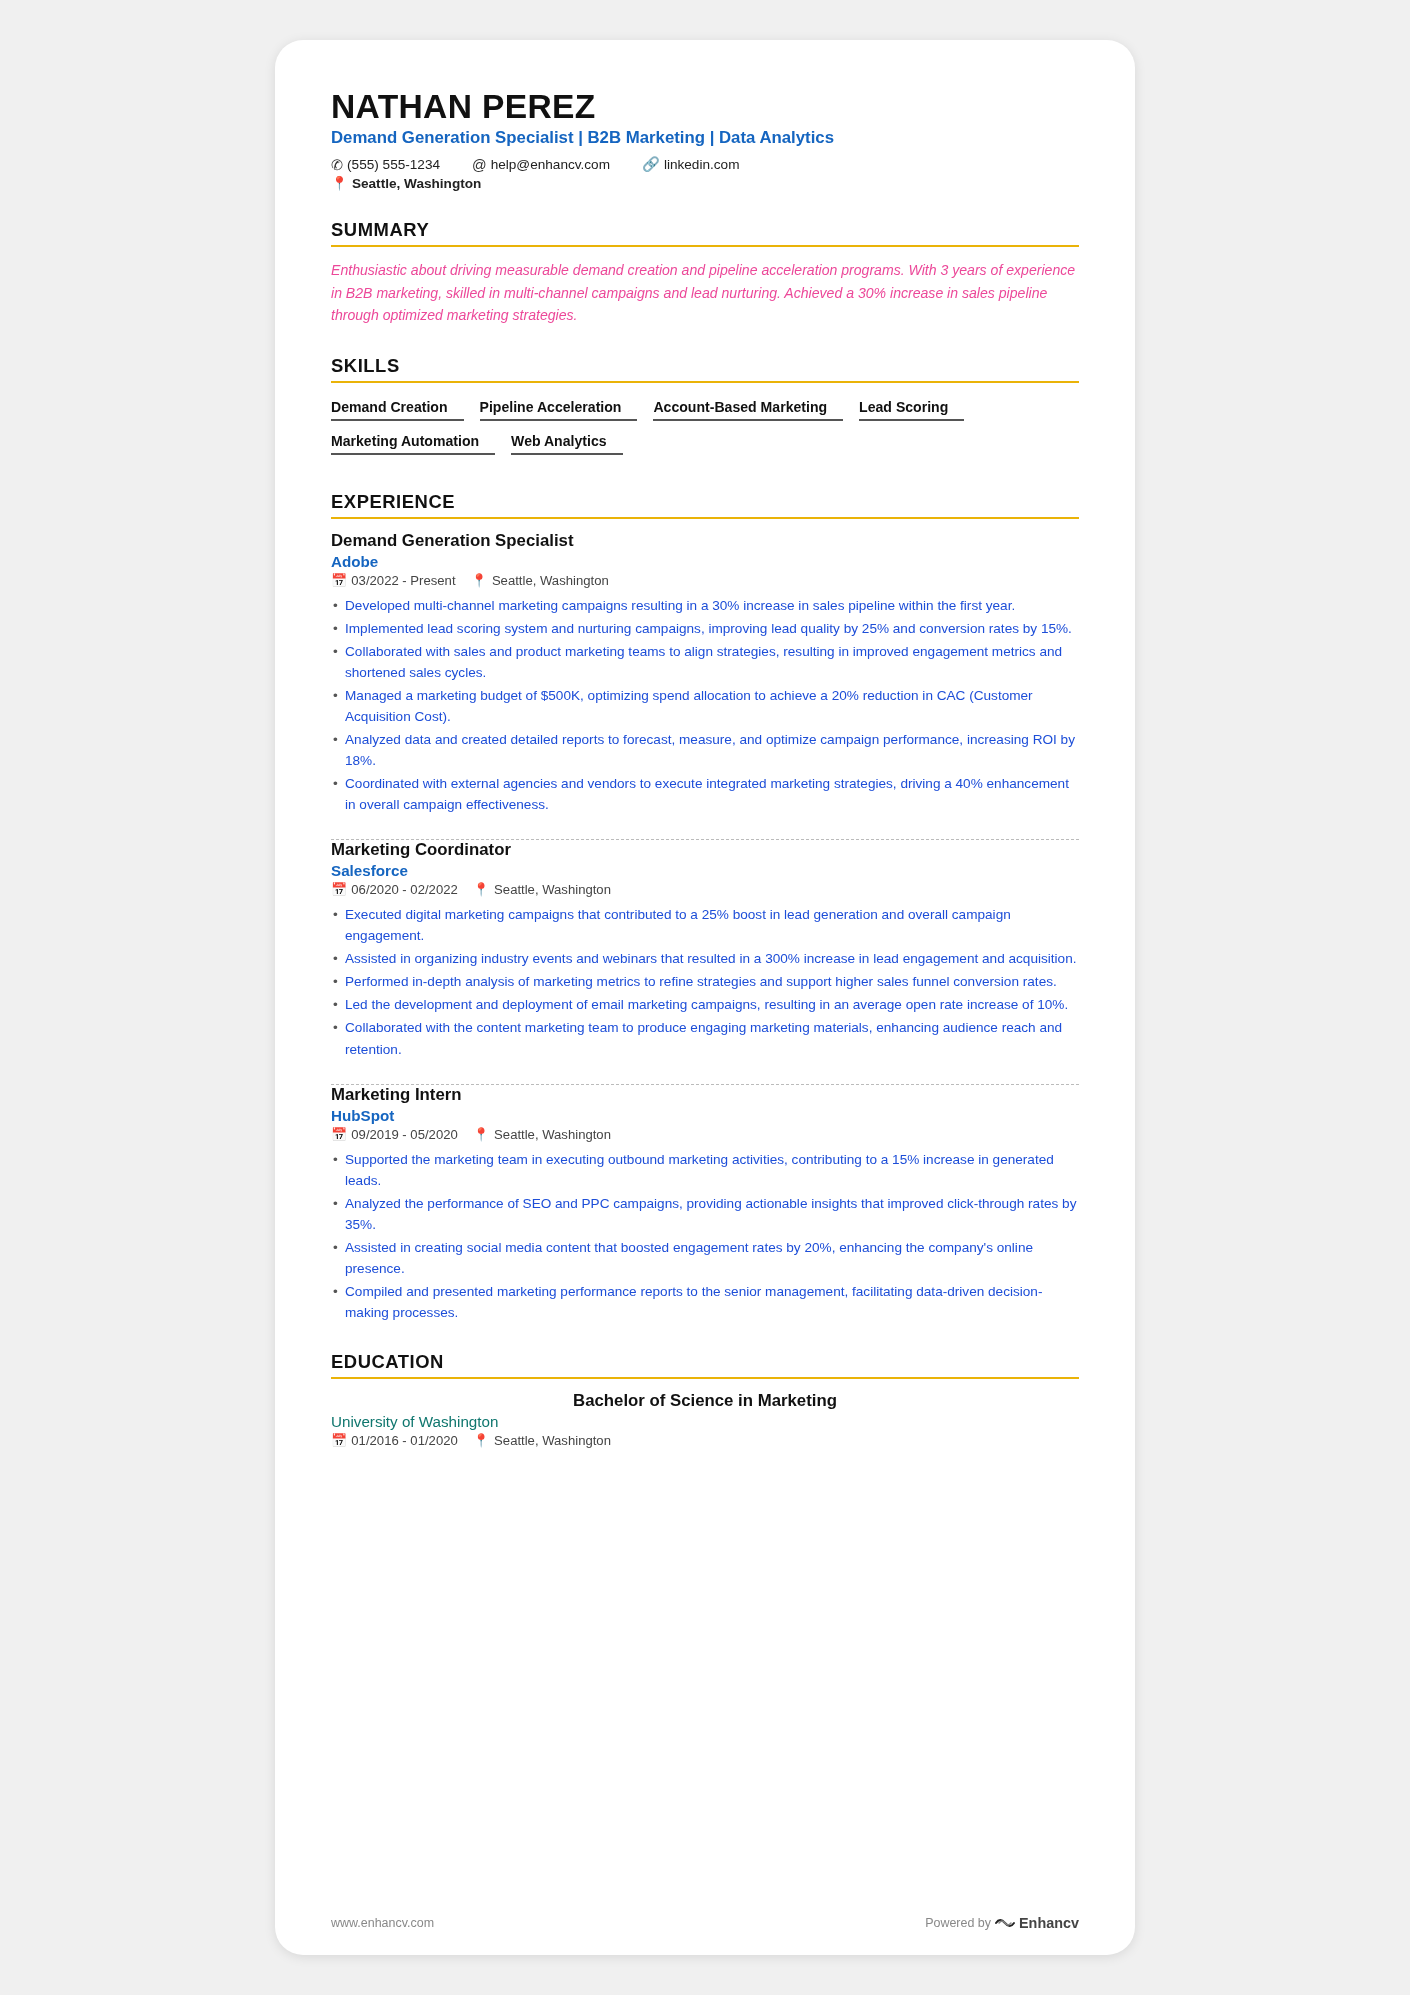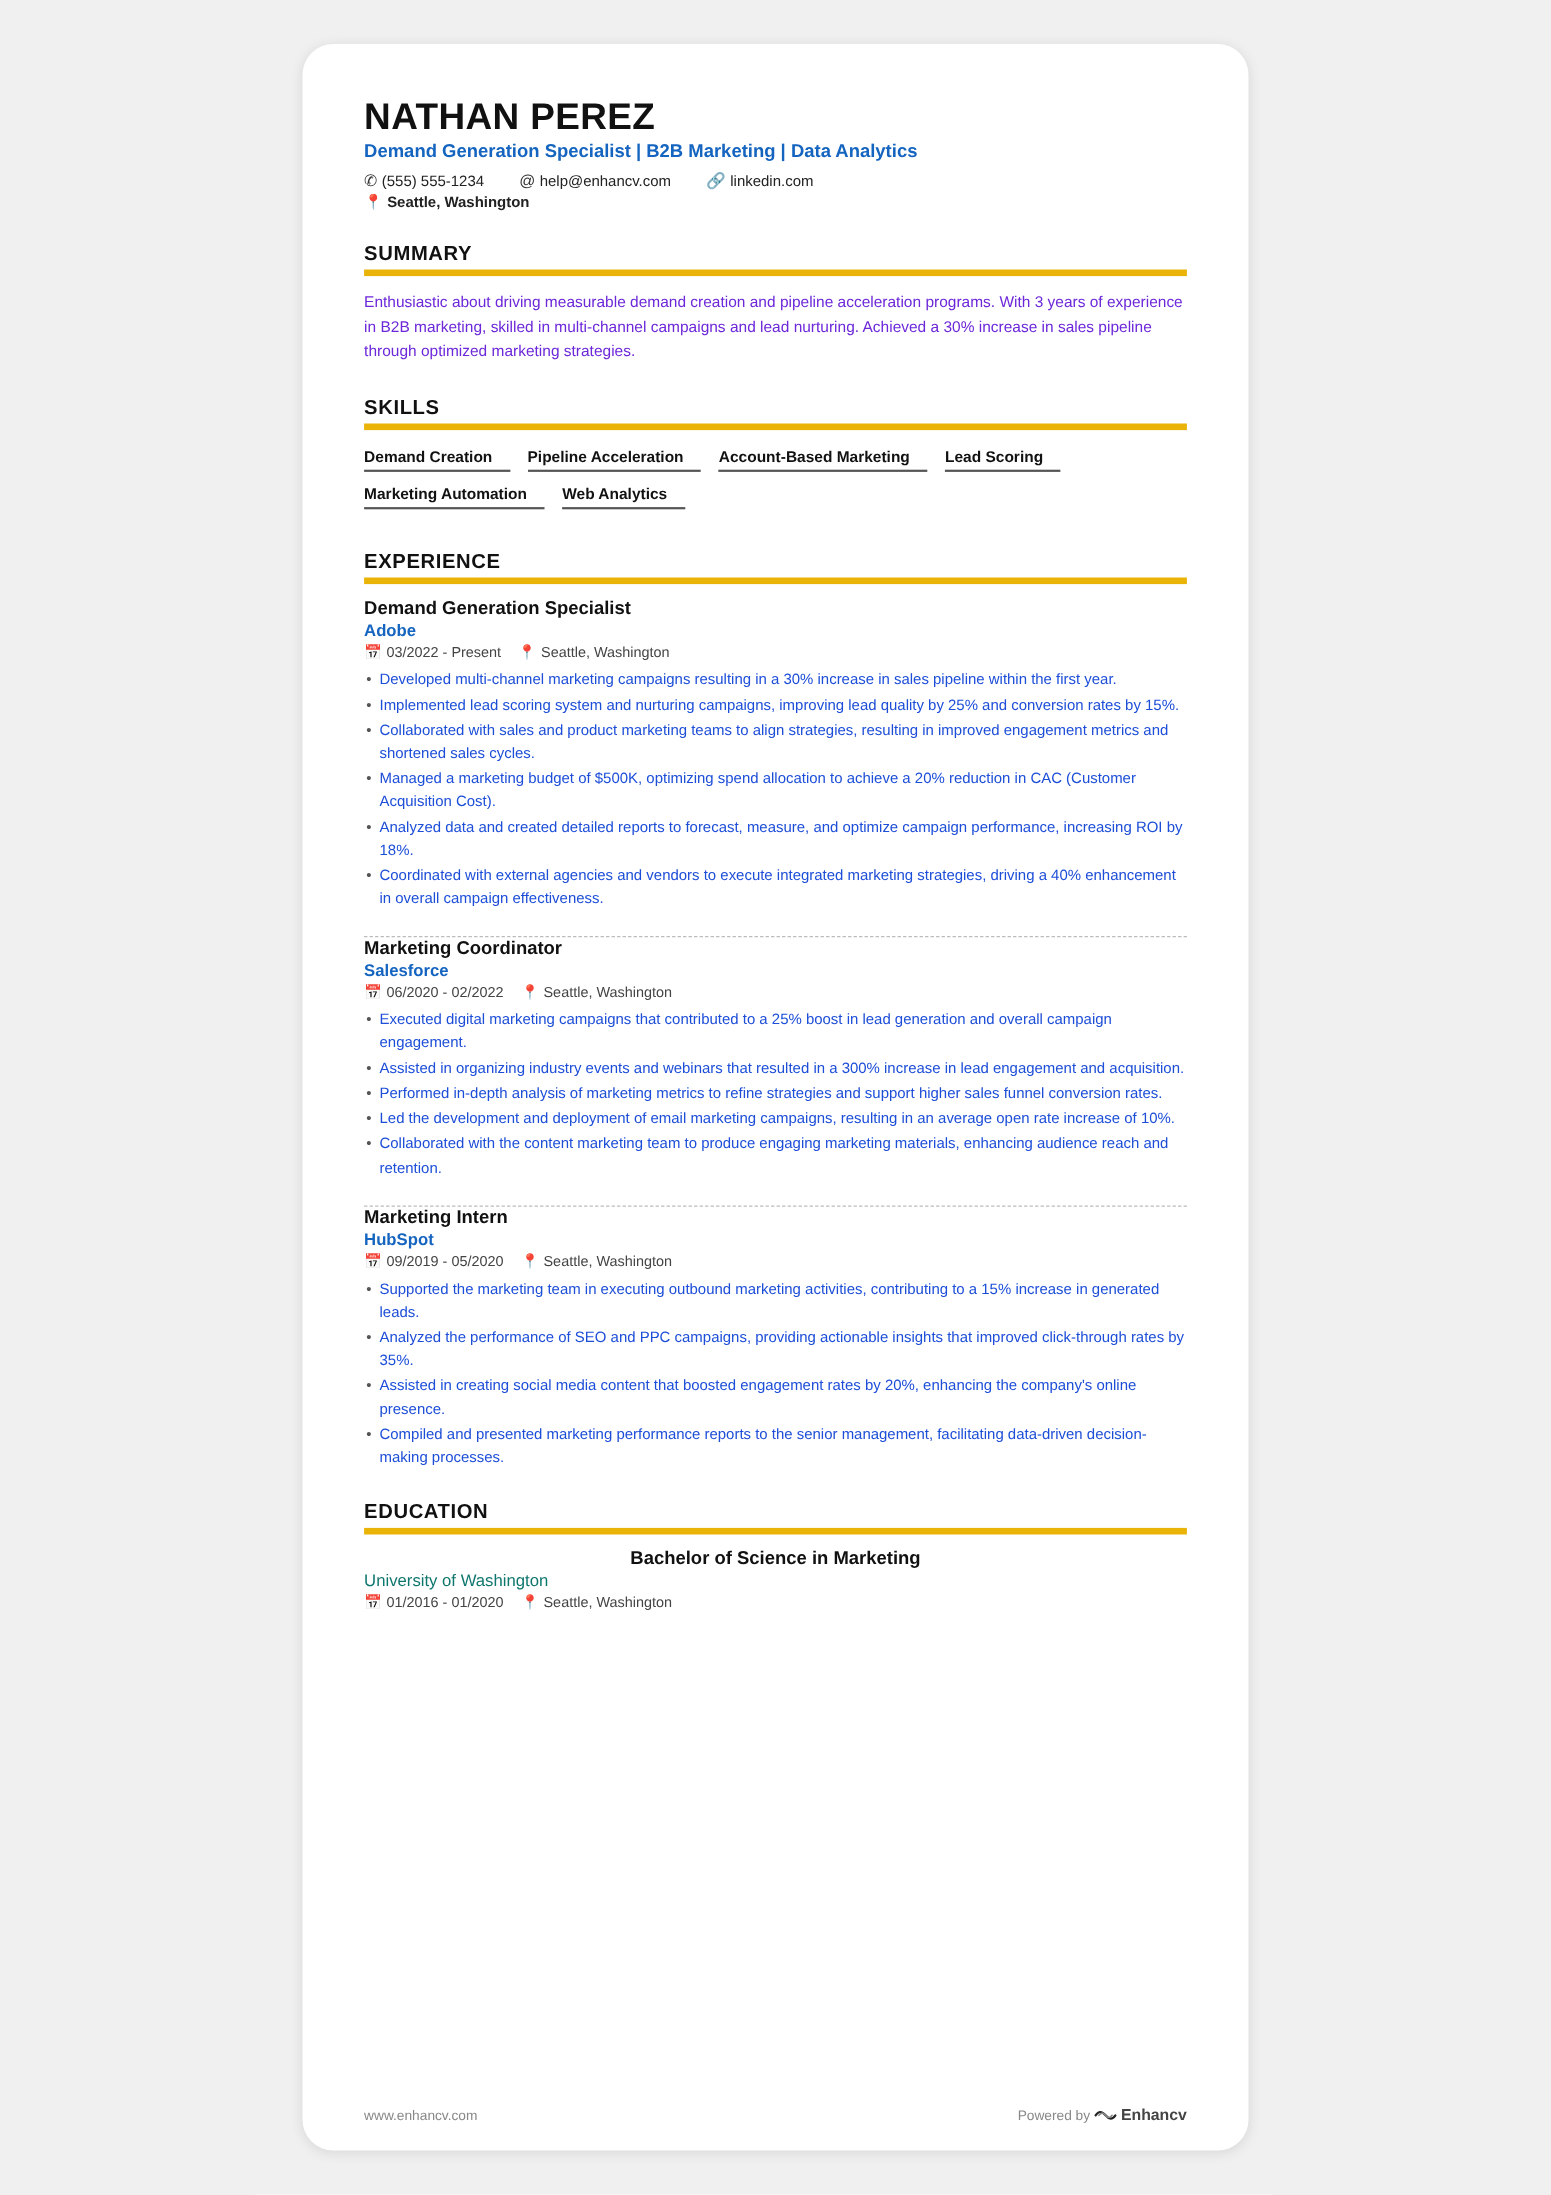--- a/index.html
+++ b/index.html
@@ -63,28 +63,29 @@
     }
     .section {
       margin-top: 28px;
     }
     .section-title {
       font-size: 1.15rem;
       font-weight: 900;
       text-transform: uppercase;
       letter-spacing: 0.03em;
       color: #111;
-      border-bottom: 6px solid #eab308;
+      border-bottom: 2px solid #eab308;
       padding-bottom: 4px;
       margin-bottom: 12px;
     }
     .summary-text {
       font-size: 0.88rem;
-      color: #6d28d9;
+      color: #ec4899;
       line-height: 1.6;
+      font-style: italic;
     }
     
     .skills-grid {
       display: flex;
       flex-wrap: wrap;
       gap: 0;
     }
     .skill-tag {
       border-bottom: 2px solid #555;
       padding: 4px 16px 4px 0;

